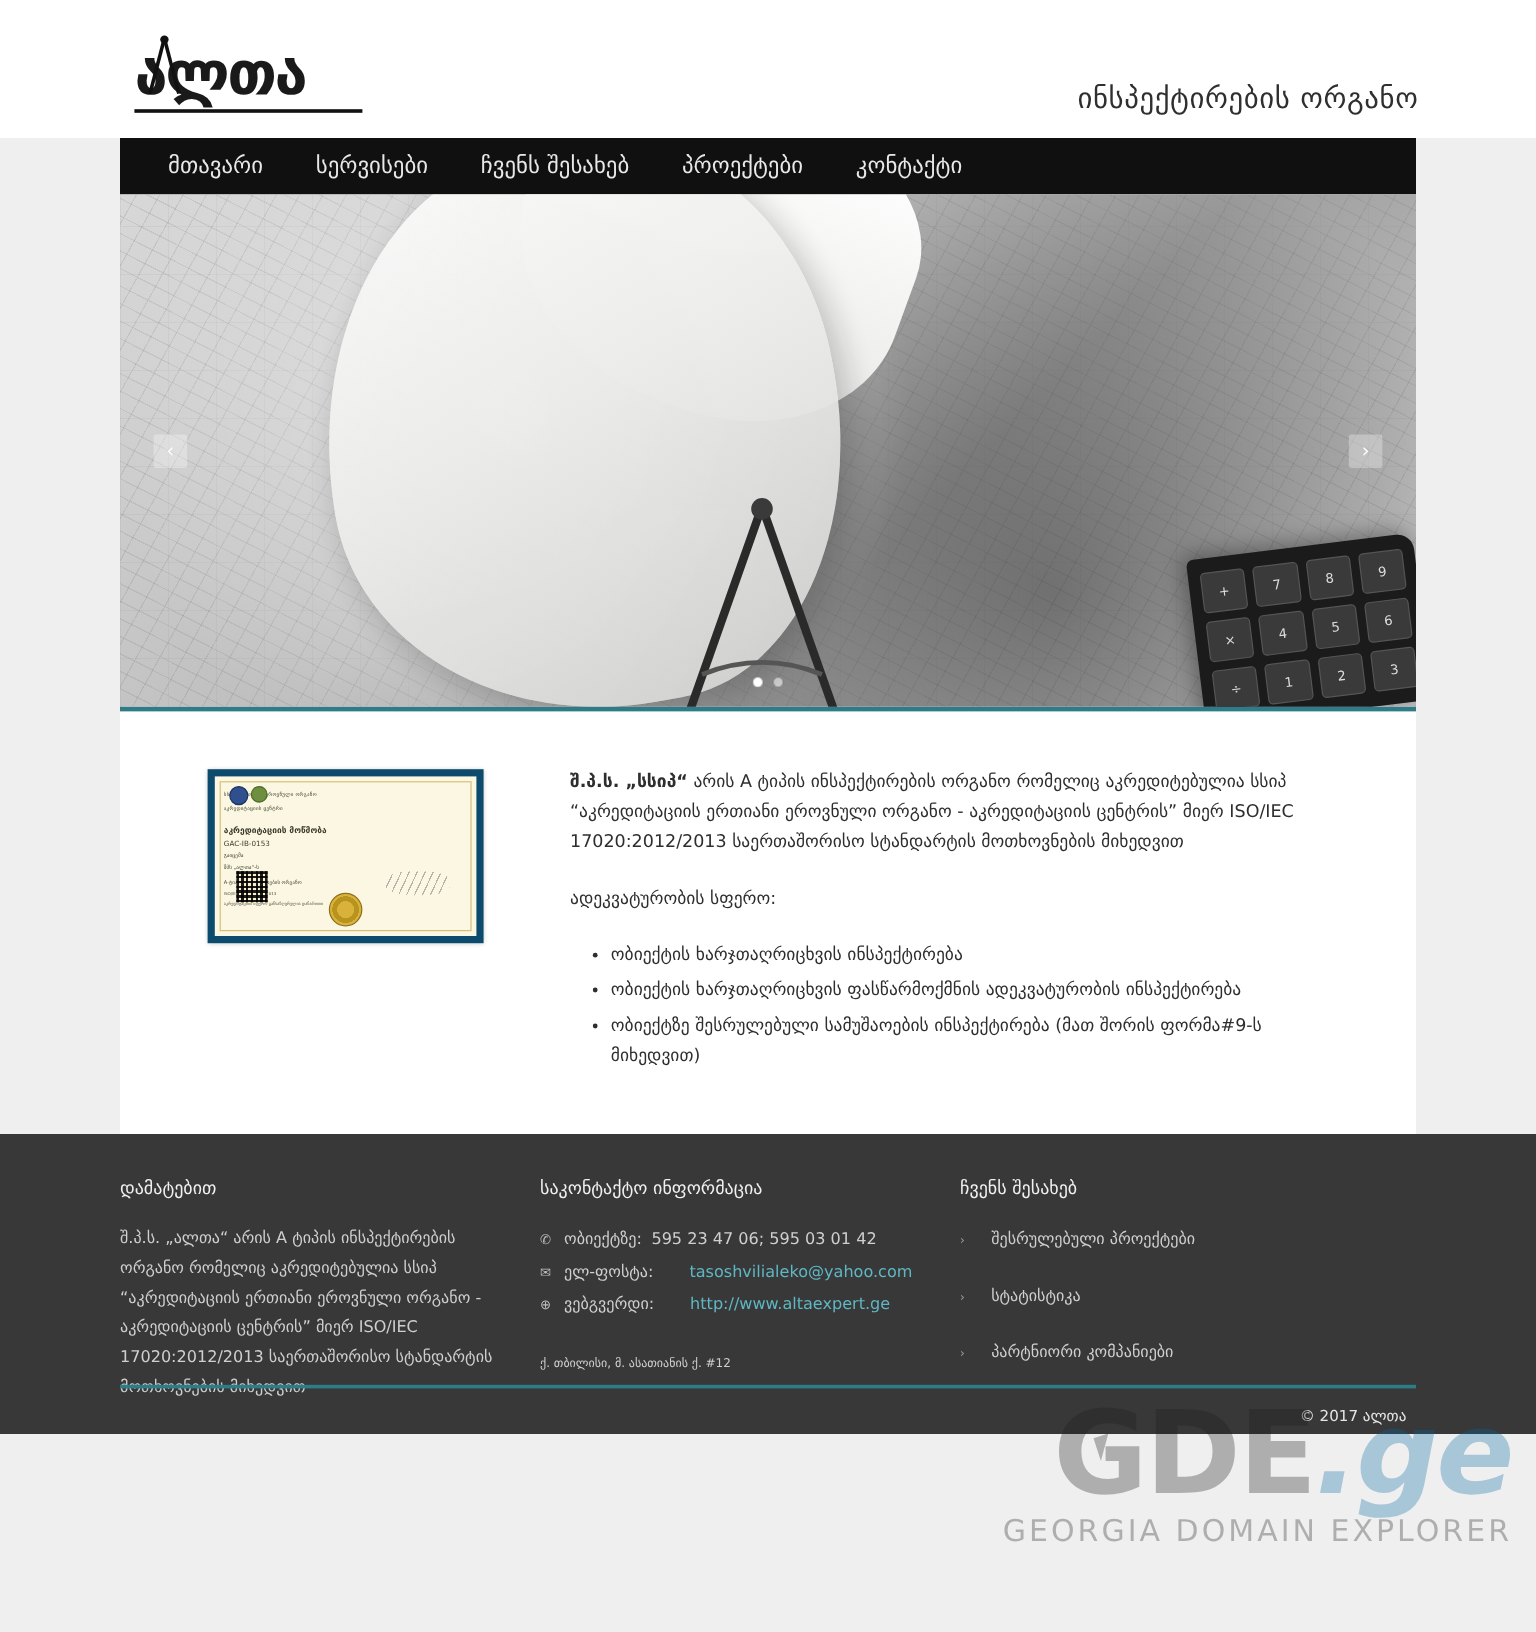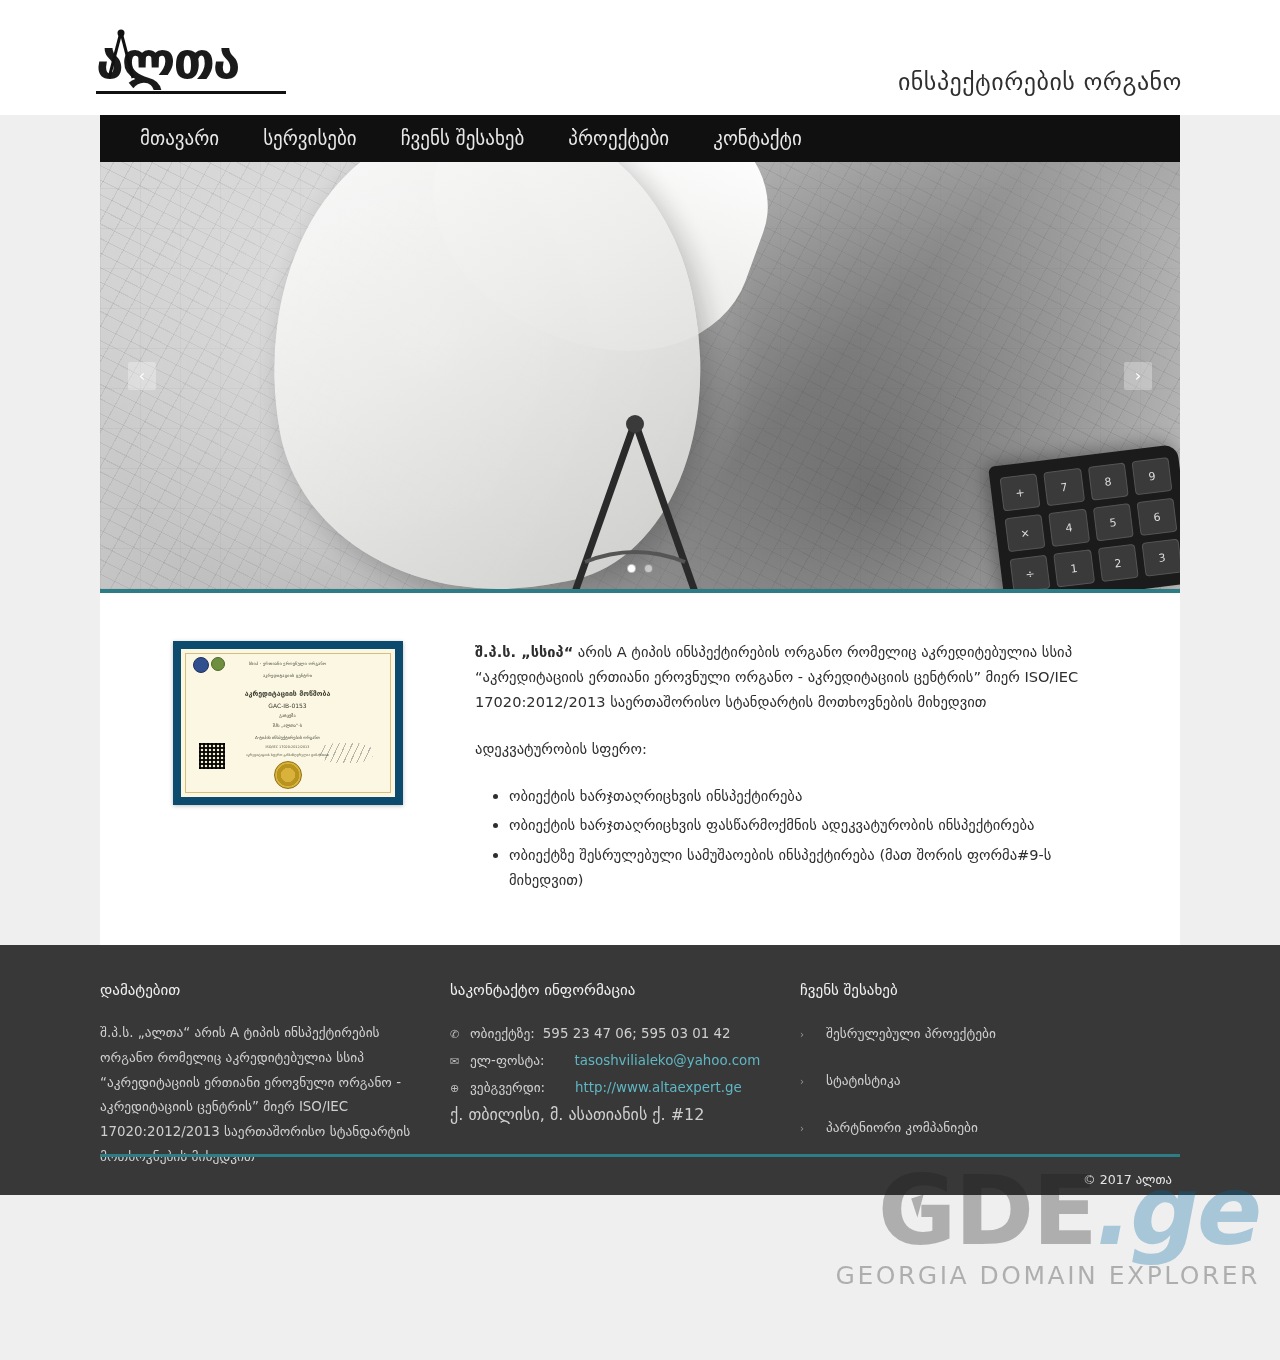--- a/index.html
+++ b/index.html
@@ -18,21 +18,21 @@
   
   .page { width: 1280px; }
 
   .topbar {
     height: 115px;
     background: #ffffff;
     position: relative;
   }
   .logo-wrap {
     position: absolute;
-    left: 96px;
+    left: 112px;
     top: 22px;
     width: 200px;
     height: 80px;
   }
   .logo-text {
     font-family: "DejaVu Sans", sans-serif;
     font-size: 50px;
     font-weight: 700;
     color: #1a1a1a;
     letter-spacing: -2px;
@@ -203,26 +203,26 @@
     padding: 40px 0 32px 0;
   }
   .cert-col {
     width: 375px;
     display: flex;
     justify-content: center;
     padding-top: 8px;
   }
   .cert {
     width: 230px;
-    height: 164px;
+    height: 145px;
     background: #fbf7e2;
-    border: 8px solid #0c4a6e;
+    border: 6px solid #0c4a6e;
     position: relative;
     padding: 6px 8px;
-    text-align: center;
+    text-align: left;
     font-size: 4px;
     line-height: 1.5;
     color: #3b3b2e;
     box-shadow: 0 1px 4px rgba(0,0,0,0.25);
   }
   .cert-inner-border {
     position: absolute;
     inset: 4px;
     border: 1px solid #d6c079;
     pointer-events: none;
@@ -330,21 +330,21 @@
   .contact-line {
     font-size: 13.4px;
     line-height: 2.0;
     color: #cfcfcf;
     display: flex;
     align-items: baseline;
     gap: 8px;
   }
   .contact-icon { width: 12px; color: #bdbdbd; font-size: 11px; display:inline-block; }
   .contact-line a { color: #5fb7c4; text-decoration: none; margin-left: 22px; }
-  .addr { margin-top: 4px; font-size: 16px; color: #cfcfcf; }
+  .addr { margin-top: 30px; font-size: 10px; color: #cfcfcf; }
   .flink {
     display: flex;
     align-items: baseline;
     gap: 18px;
     font-size: 13.4px;
     line-height: 2.0;
     margin-bottom: 20px;
     color: #cfcfcf;
     cursor: pointer;
   }

